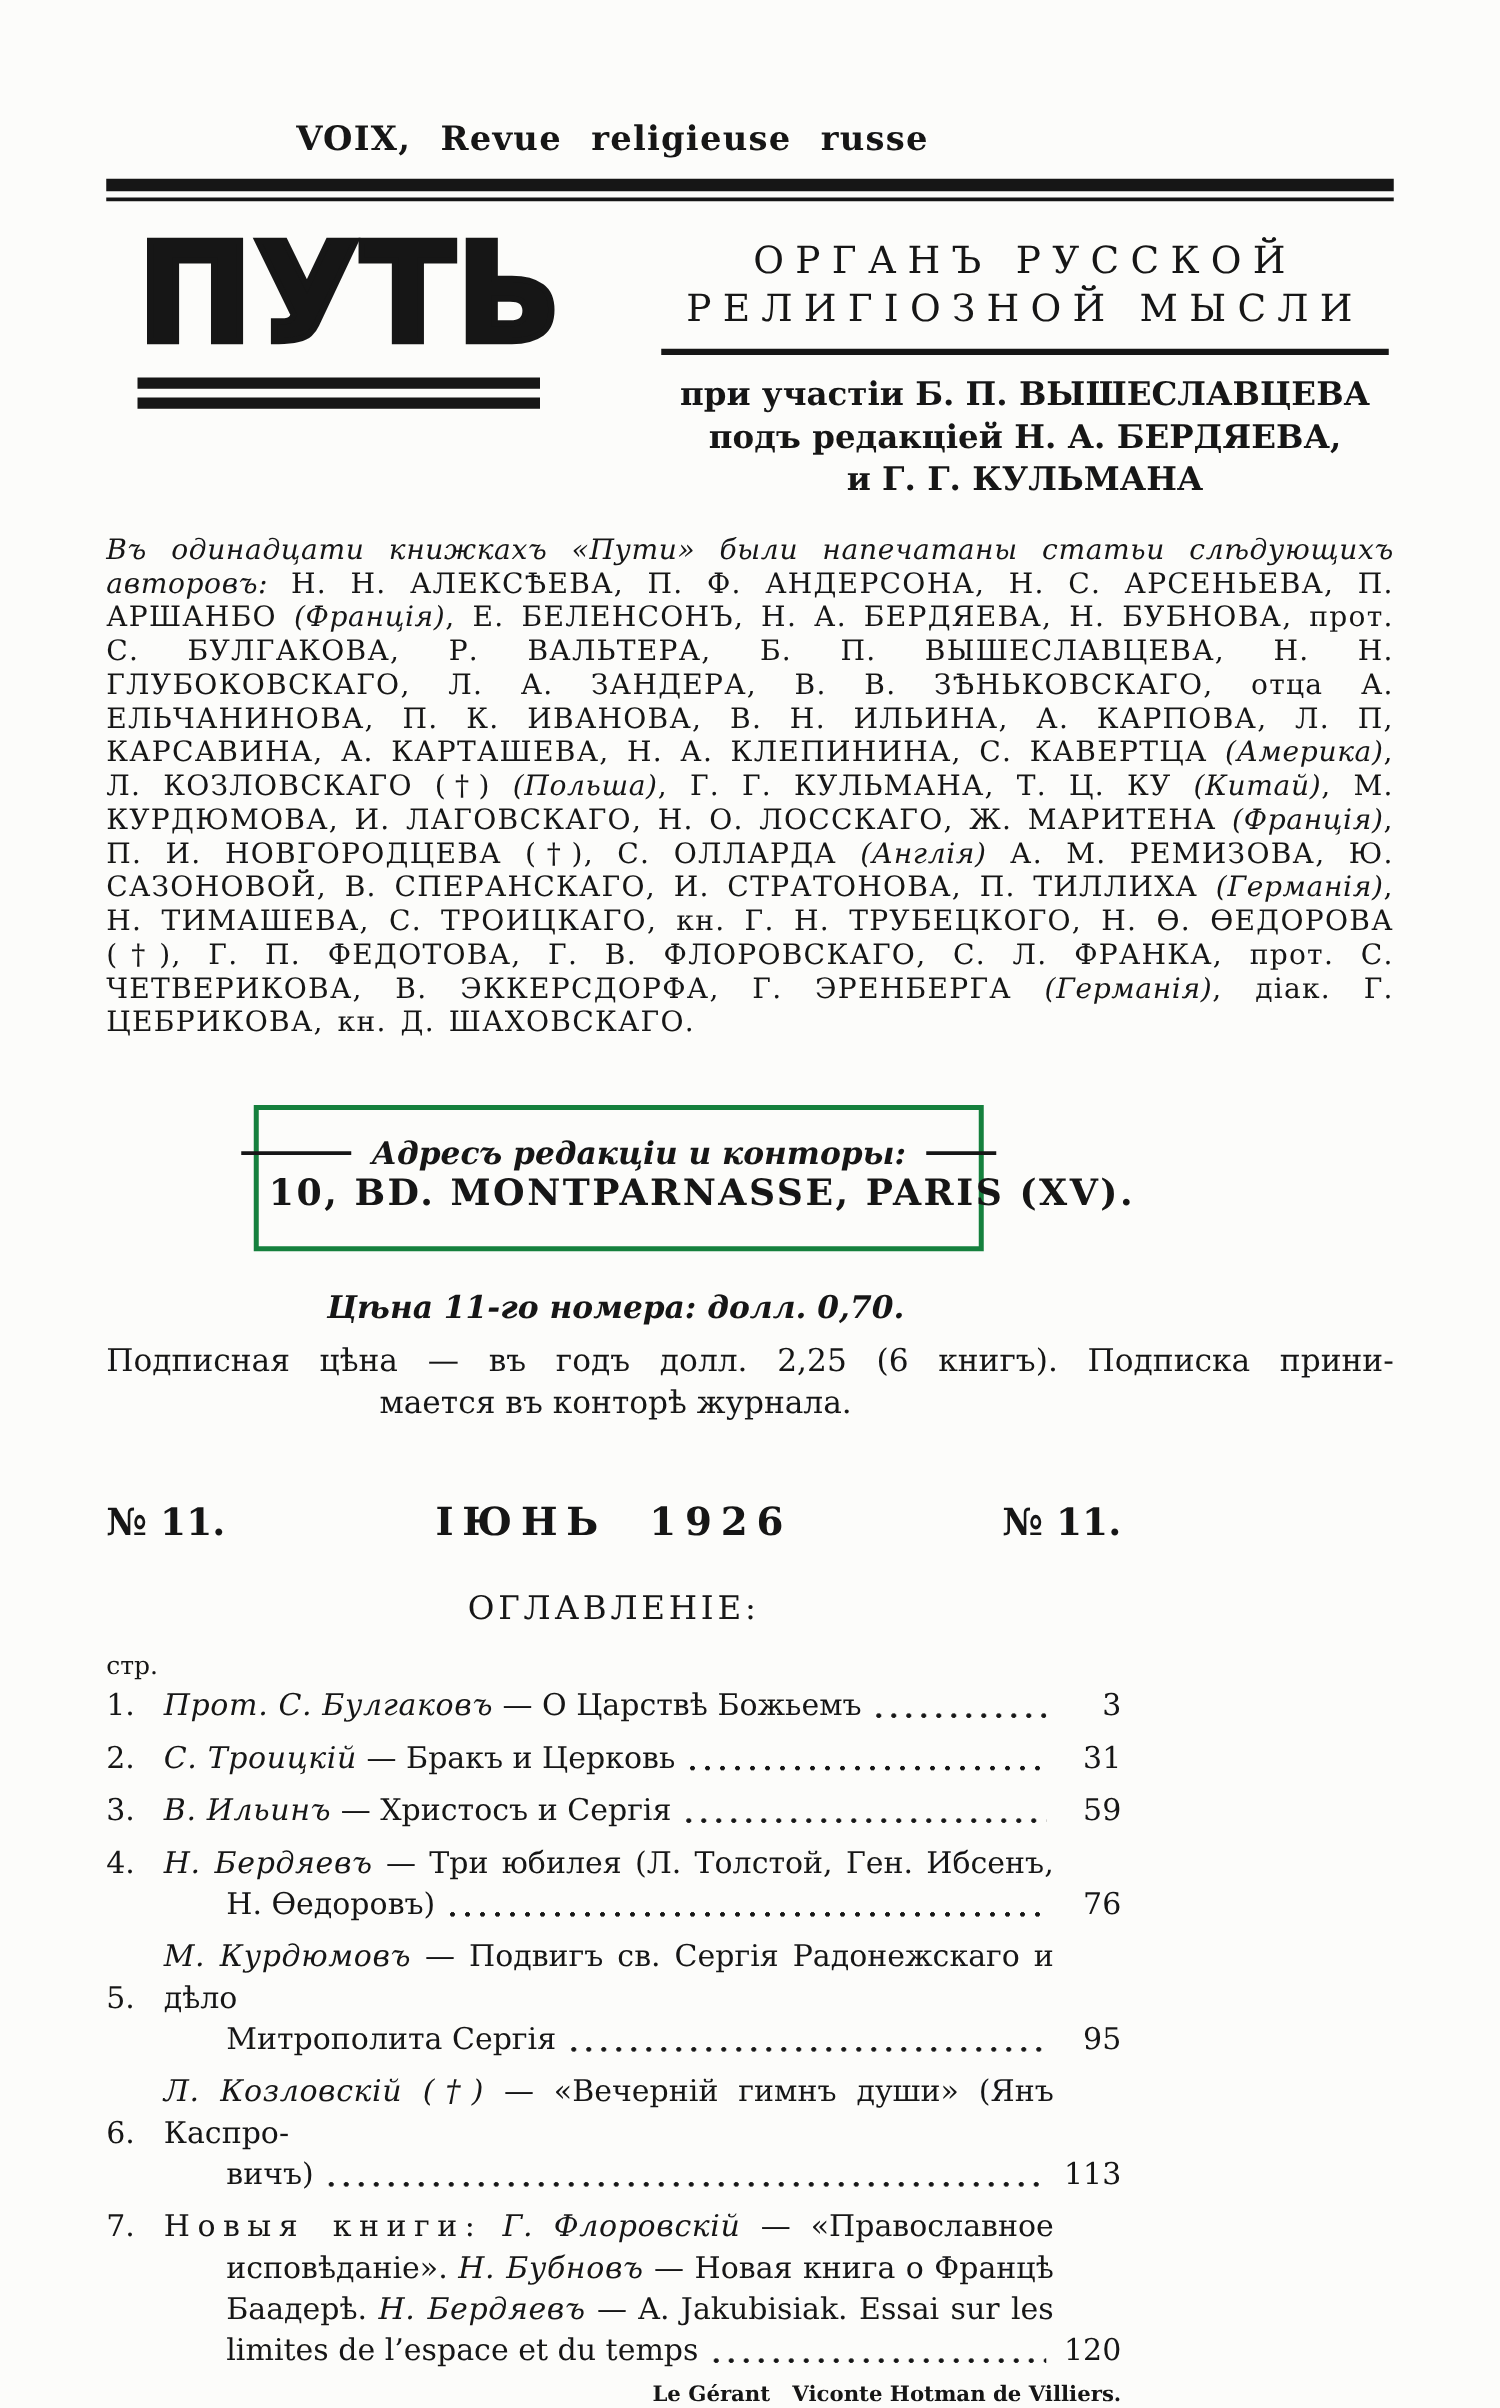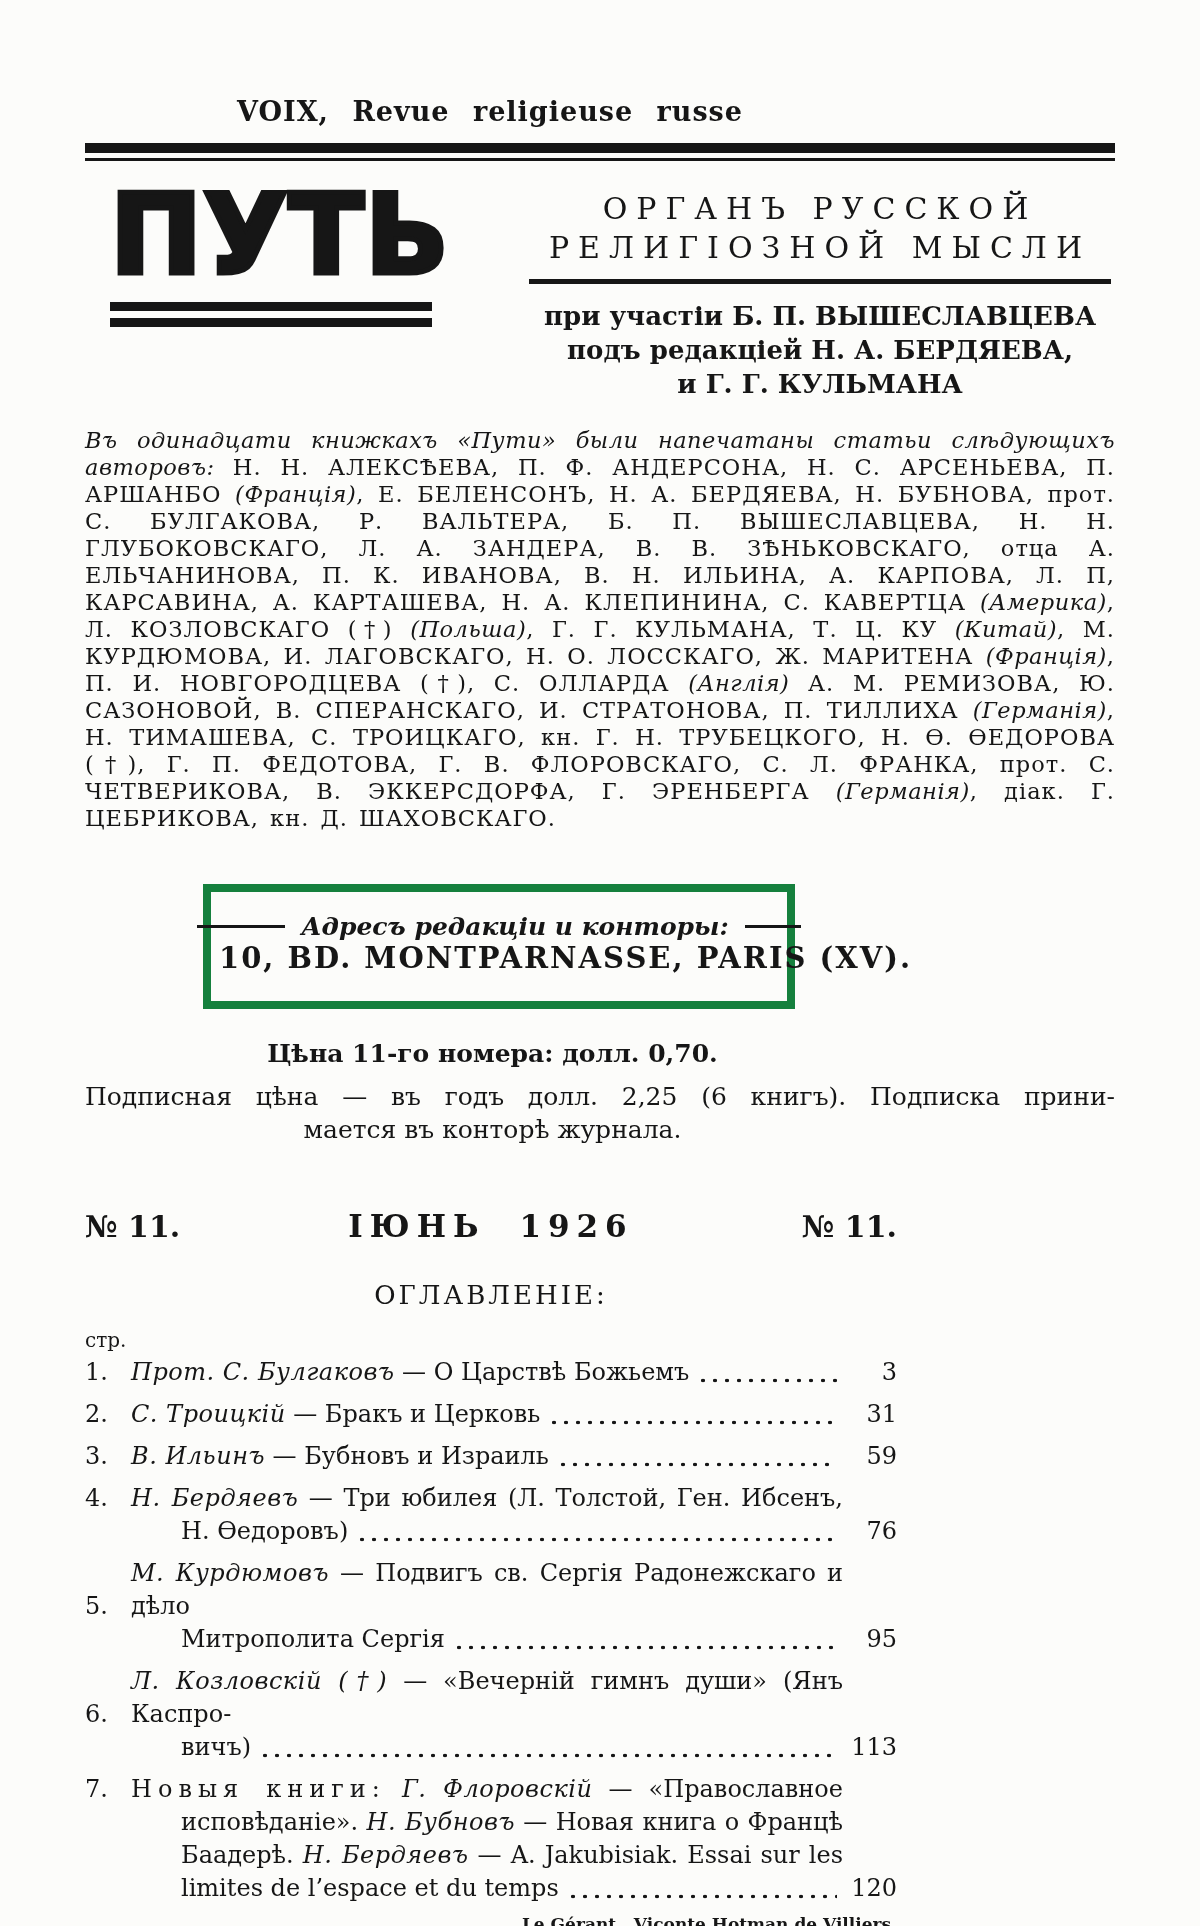--- a/index.html
+++ b/index.html
@@ -39,33 +39,33 @@
   
   .authors{
     margin-top:26px;font-size:22.5px;line-height:27px;
     text-align:justify;word-spacing:3px;
   }
   .seg-i{font-style:italic;letter-spacing:0.5px;}
   .seg-c{letter-spacing:1px;}
 
   
   .addr-box{
-    margin:52px 0 0 118px;width:560px;border:8px solid #15803d;
+    margin:52px 0 0 118px;width:560px;border:4px solid #15803d;
     padding:20px 8px 26px 8px;text-align:center;
   }
   .addr-head{display:flex;align-items:center;justify-content:center;gap:16px;}
   .addr-head-text{font-style:italic;font-weight:bold;font-size:25px;white-space:nowrap;}
   .dash{height:3px;background:#161616;flex:none;}
   .dash-l{width:88px;}
   .dash-r{width:56px;}
   .addr-text{font-weight:bold;font-size:29px;letter-spacing:2px;white-space:nowrap;}
 
   
   .price{margin-top:30px;text-align:center;padding-right:215px;
-         font-weight:bold;font-size:25px;}
+         font-style:italic;font-weight:bold;font-size:25px;}
   .sub1{margin-top:14px;font-size:25px;text-align:justify;text-align-last:justify;}
   .sub2{margin-top:4px;font-size:25px;text-align:center;padding-right:215px;}
 
   
   .narrow{width:812px;}
   .issue-row{margin-top:64px;display:flex;justify-content:space-between;align-items:baseline;
              font-weight:bold;font-size:30px;}
   .issue-center{letter-spacing:7px;word-spacing:16px;font-size:31px;}
   .toc-heading{margin-top:36px;text-align:center;font-size:26px;letter-spacing:3px;}
   .page-col-label{margin-top:20px;text-align:left;font-size:20px;line-height:1;}
@@ -150,21 +150,21 @@
           <div class="toc-line">
             <span class="toc-num">2.</span>
             <span class="toc-text"><span class="seg-i">С. Троицкій</span><span> — Бракъ и Церковь</span></span>
             <span class="dots"></span>
             <span class="toc-page">31</span>
           </div>
         </div>
         <div class="toc-item">
           <div class="toc-line">
             <span class="toc-num">3.</span>
-            <span class="toc-text"><span class="seg-i">В. Ильинъ</span><span> — Бубновъ и Израиль</span></span>
+            <span class="toc-text"><span class="seg-i">В. Ильинъ</span><span> — Христосъ и Сергія</span></span>
             <span class="dots"></span>
             <span class="toc-page">59</span>
           </div>
         </div>
         <div class="toc-item">
           <div class="toc-line">
             <span class="toc-num">4.</span>
             <span class="toc-text grow"><span class="seg-i">Н. Бердяевъ</span><span> — Три юбилея (Л. Толстой, Ген. Ибсенъ,</span></span>
             <span class="toc-page"></span>
           </div>

